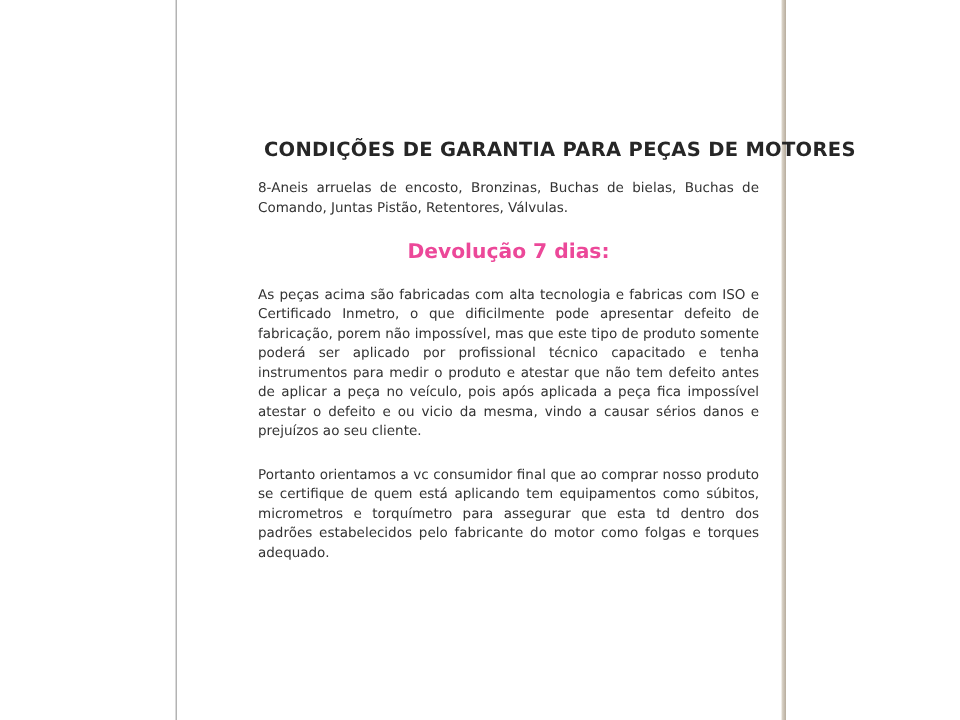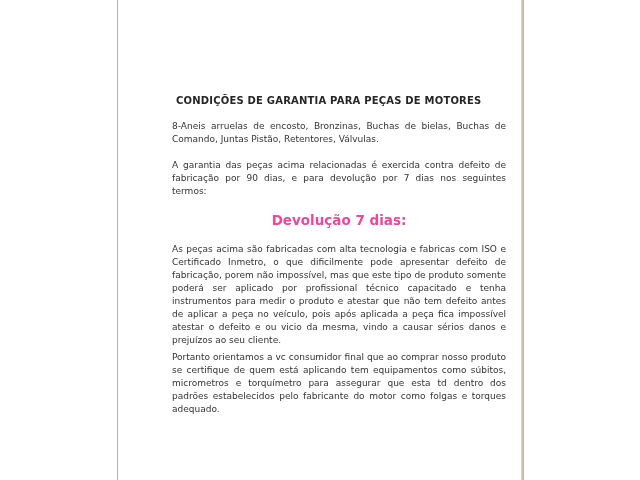--- a/index.html
+++ b/index.html
@@ -32,34 +32,34 @@
   .content {
     position: absolute;
     left: 172px;
     top: 94px;
     width: 334px;
     color: #333333;
     font-size: 9px;
     line-height: 13px;
   }
   .doc-title {
-    font-size: 10px;
+    font-size: 13px;
     font-weight: bold;
     color: #262626;
     margin: 0 0 13px 4px;
     letter-spacing: 0.2px;
     white-space: nowrap;
   }
   .para {
     margin: 0 0 13px 0;
     text-align: justify;
     text-align-last: left;
   }
   .para.no-gap {
-    margin-bottom: 4px;
+    margin-bottom: 16px;
   }
   .sub-heading {
     font-weight: bold;
     color: #ec4899;
     margin: 16px;
     text-align: center;
   }
   .sub-heading.gap-after {
     margin-bottom: 13px;
   }
@@ -68,21 +68,20 @@
 <body>
 
 <div class="page-rule rule-left"></div>
 <div class="page-rule rule-right"></div>
 
 <div class="content">
   <h1 class="doc-title">CONDIÇÕES DE GARANTIA PARA PEÇAS DE MOTORES</h1>
 
   <p class="para">8-Aneis arruelas de encosto, Bronzinas, Buchas de bielas, Buchas de Comando, Juntas Pistão, Retentores, Válvulas.</p>
 
-  <p class="para">A garantia das peças acima relacionadas é exercida contra defeito de fabricação por 90 dias, e para devolução por 7 dias nos seguintes termos:</p>
 
   <h2 class="sub-heading">Devolução 7 dias:</h2>
 
 
 
   <p class="para no-gap">As peças acima são fabricadas com alta tecnologia e fabricas com ISO e Certificado Inmetro, o que dificilmente pode apresentar defeito de fabricação, porem não impossível, mas que este tipo de produto somente poderá ser aplicado por profissional técnico capacitado e tenha instrumentos para medir o produto e atestar que não tem defeito antes de aplicar a peça no veículo, pois após aplicada a peça fica impossível atestar o defeito e ou vicio da mesma, vindo a causar sérios danos e prejuízos ao seu cliente.</p>
 
   <p class="para">Portanto orientamos a vc consumidor final que ao comprar nosso produto se certifique de quem está aplicando tem equipamentos como súbitos, micrometros e torquímetro para assegurar que esta td dentro dos padrões estabelecidos pelo fabricante do motor como folgas e torques adequado.</p>
 
 </div>

